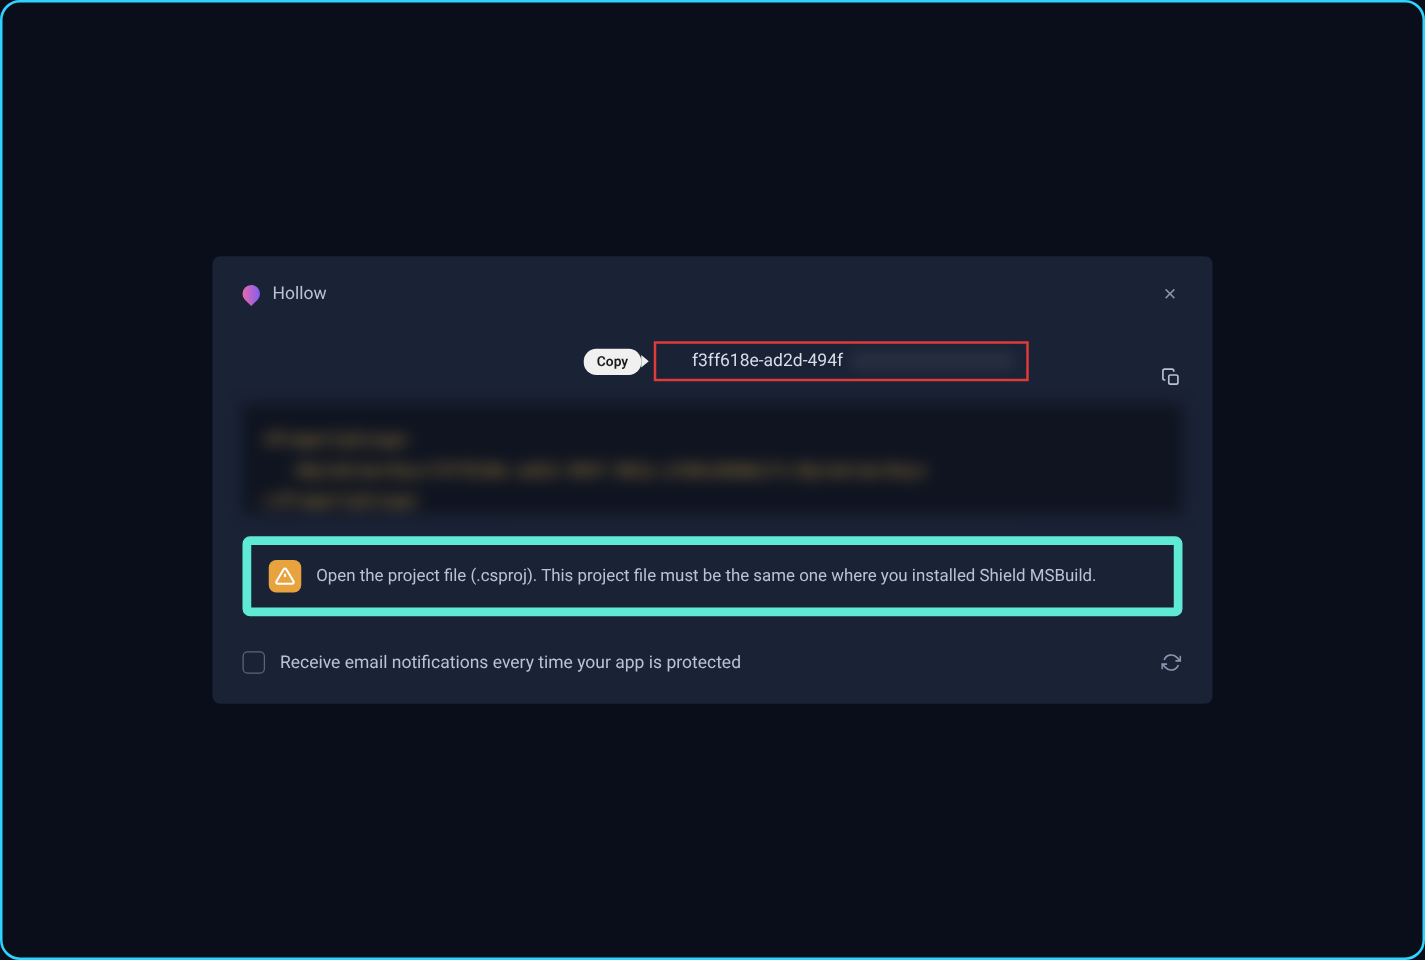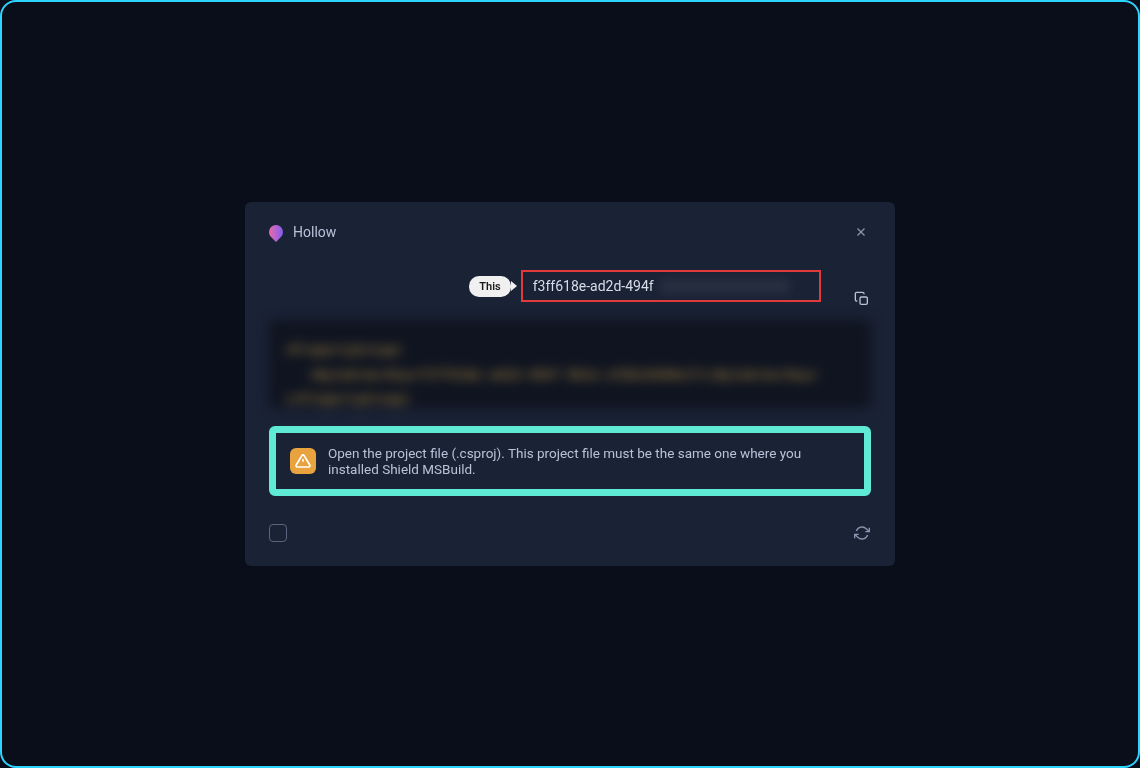--- a/index.html
+++ b/index.html
@@ -13,21 +13,21 @@
       background: #0a0e1a;
       border: 2px solid #2dd4ff;
       border-radius: 16px;
       font-family: -apple-system, BlinkMacSystemFont, "Segoe UI", Roboto, sans-serif;
       display: flex;
       align-items: center;
       justify-content: center;
       overflow: hidden;
     }
     .dialog {
-      width: 650px;
+      width: 800px;
       background: #1a2235;
       border-radius: 6px;
       padding: 20px 24px 24px 24px;
       position: relative;
     }
     .dialog-header {
       display: flex;
       align-items: center;
       justify-content: space-between;
       margin-bottom: 28px;
@@ -88,20 +88,21 @@
       border-top: 5px solid transparent;
       border-bottom: 5px solid transparent;
     }
     .key-box {
       border: 2px solid #e03a3a;
       padding: 6px 10px;
       display: flex;
       align-items: center;
       gap: 6px;
       width: 300px;
+      justify-content: flex-end;
     }
     .key-visible {
       color: #d8dde8;
       font-size: 14px;
       font-family: inherit;
     }
     .key-hidden {
       width: 130px;
       height: 14px;
       background: rgba(200, 200, 210, 0.08);
@@ -211,21 +212,21 @@
     </div>
     <div class="close-btn">
       <svg viewBox="0 0 24 24" width="14" height="14" fill="none" stroke="currentColor" stroke-width="2">
         <line x1="18" y1="6" x2="6" y2="18"></line>
         <line x1="6" y1="6" x2="18" y2="18"></line>
       </svg>
     </div>
   </div>
 
   <div class="key-row">
-    <div class="copy-badge">This</div>
+    <div class="copy-badge">Copy</div>
     <div class="key-box">
       <span class="key-visible">f3ff618e-ad2d-494f</span>
       <span class="key-hidden"></span>
     </div>
   </div>
 
   <div class="copy-icon-right">
     <svg viewBox="0 0 24 24" width="16" height="16" fill="none" stroke="currentColor" stroke-width="2">
       <rect x="9" y="9" width="11" height="11" rx="2"></rect>
       <path d="M5 15H4a2 2 0 0 1-2-2V4a2 2 0 0 1 2-2h9a2 2 0 0 1 2 2v1"></path>
@@ -245,20 +246,21 @@
         <line x1="12" y1="9" x2="12" y2="13"></line>
         <line x1="12" y1="17" x2="12.01" y2="17"></line>
       </svg>
     </div>
     <div class="alert-text">Open the project file (.csproj). This project file must be the same one where you installed Shield MSBuild.</div>
   </div>
 
   <div class="checkbox-row">
     <div class="checkbox-group">
       <div class="checkbox"></div>
+      <div class="checkbox-label">Receive email notifications every time your app is protected</div>
     </div>
     <div class="refresh-icon">
       <svg viewBox="0 0 24 24" width="16" height="16" fill="none" stroke="currentColor" stroke-width="2">
         <path d="M23 4v6h-6"></path>
         <path d="M1 20v-6h6"></path>
         <path d="M3.51 9a9 9 0 0 1 14.85-3.36L23 10"></path>
         <path d="M20.49 15a9 9 0 0 1-14.85 3.36L1 14"></path>
       </svg>
     </div>
   </div>

